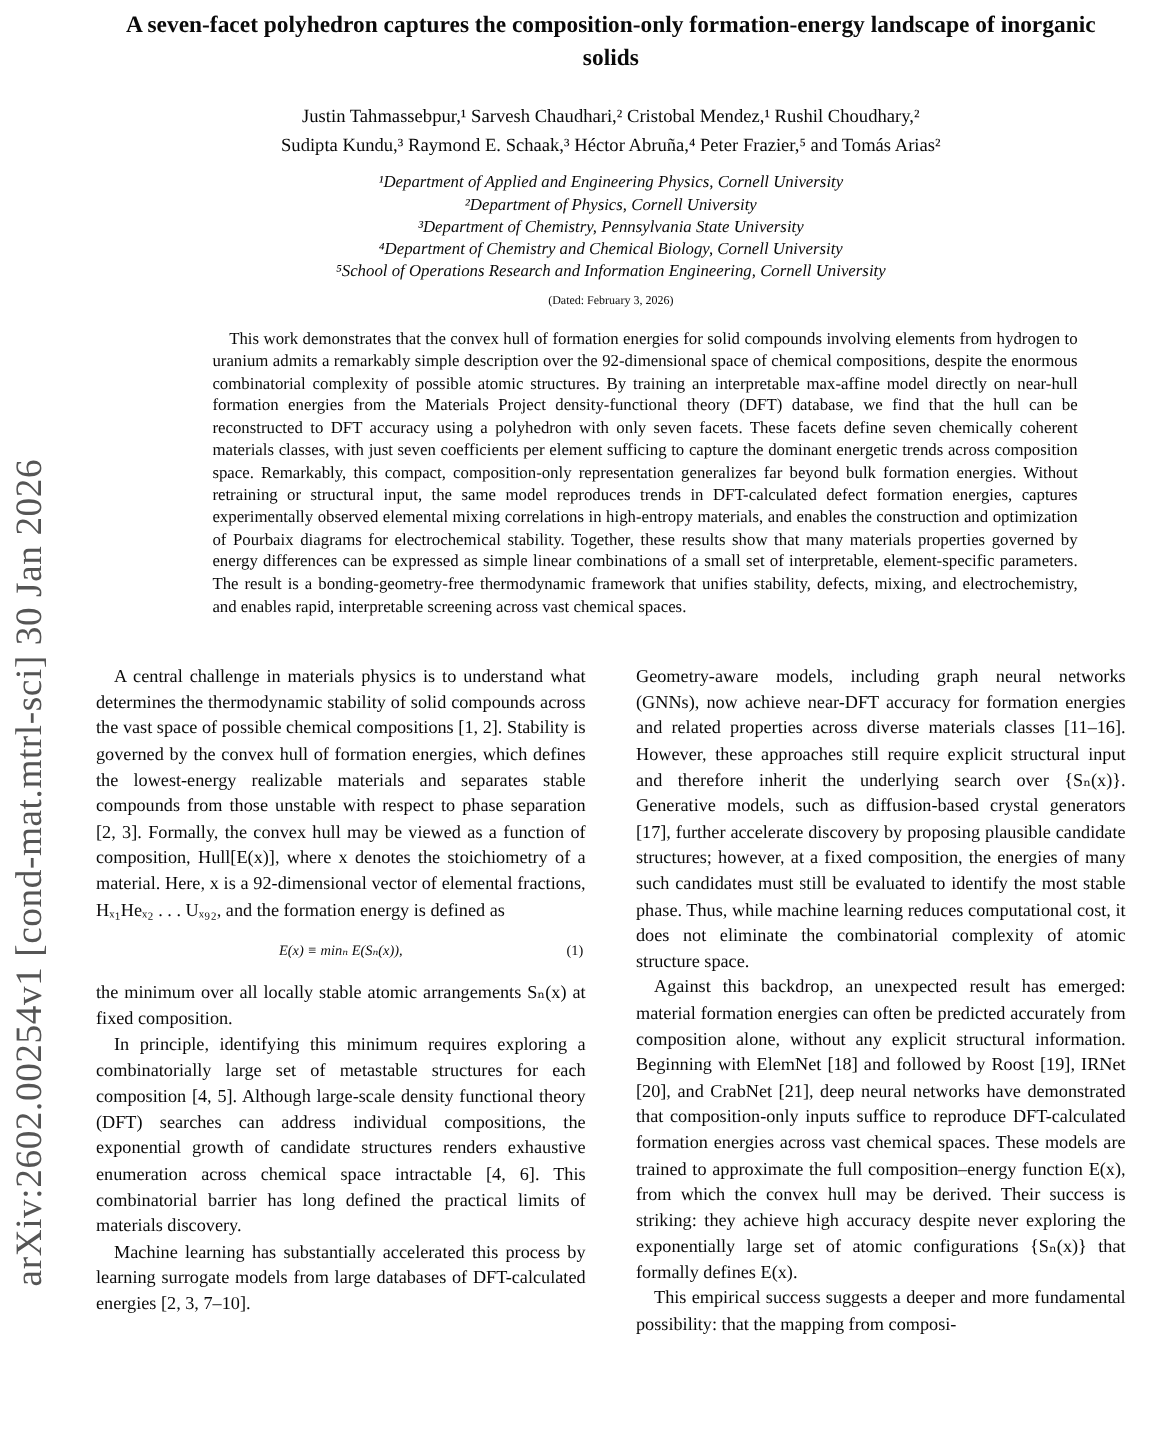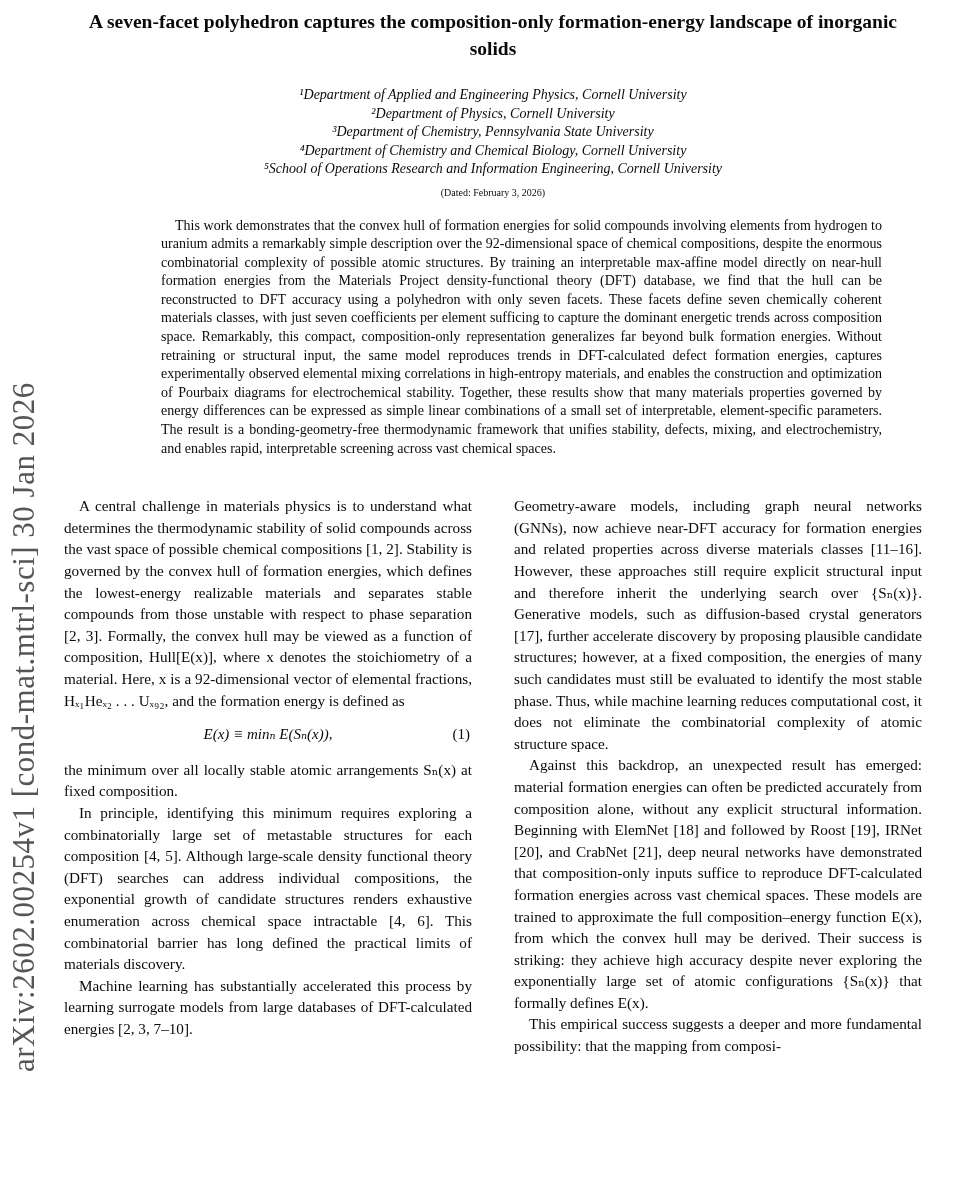--- a/index.html
+++ b/index.html
@@ -21,21 +21,21 @@
     transform: rotate(-90deg);
     transform-origin: 0 0;
     font-size: 31px;
     letter-spacing: 0.5px;
     color: #555555;
     white-space: nowrap;
     font-family: "Liberation Serif", "DejaVu Serif", serif;
   }
   .content {
     position: absolute;
-    left: 64px;
+    left: 80px;
     top: 8px;
     width: 858px;
   }
   .title {
     text-align: center;
     font-weight: bold;
     font-size: 19.5px;
     line-height: 27px;
     margin: 0 6px 24px 6px;
   }
@@ -77,40 +77,44 @@
     text-align: justify;
     hyphens: auto;
   }
   .col p { margin: 0; text-indent: 15px; }
   .col p.noindent { text-indent: 0; }
   .equation {
     position: relative;
     text-align: center;
     margin: 13px 0;
     font-style: italic;
-    font-size: 15px;
+    font-size: 12px;
   }
   .eq-number {
     position: absolute;
     right: 2px;
     top: 0;
     font-style: normal;
   }
 </style>
 </head>
 <body>
 
 <div class="page">
 
   <div class="watermark">arXiv:2602.00254v1 [cond-mat.mtrl-sci] 30 Jan 2026</div>
 
   <div class="content">
 
     <h1 class="title">A seven-facet polyhedron captures the composition-only formation-energy landscape of inorganic solids</h1>
 
+    <div class="authors">
+      <div>Justin Tahmassebpur,¹ Sarvesh Chaudhari,² Cristobal Mendez,¹ Rushil Choudhary,²</div>
+      <div>Sudipta Kundu,³ Raymond E. Schaak,³ Héctor Abruña,⁴ Peter Frazier,⁵ and Tomás Arias²</div>
+    </div>
 
     <div class="affiliations">
       <span class="affiliation-line">¹Department of Applied and Engineering Physics, Cornell University</span>
       <span class="affiliation-line">²Department of Physics, Cornell University</span>
       <span class="affiliation-line">³Department of Chemistry, Pennsylvania State University</span>
       <span class="affiliation-line">⁴Department of Chemistry and Chemical Biology, Cornell University</span>
       <span class="affiliation-line">⁵School of Operations Research and Information Engineering, Cornell University</span>
     </div>
 
     <div class="date">(Dated: February 3, 2026)</div>

